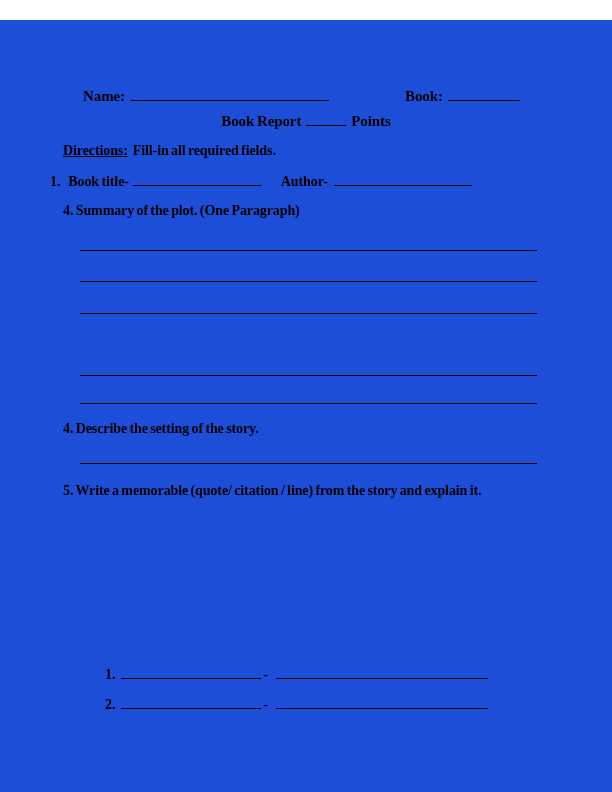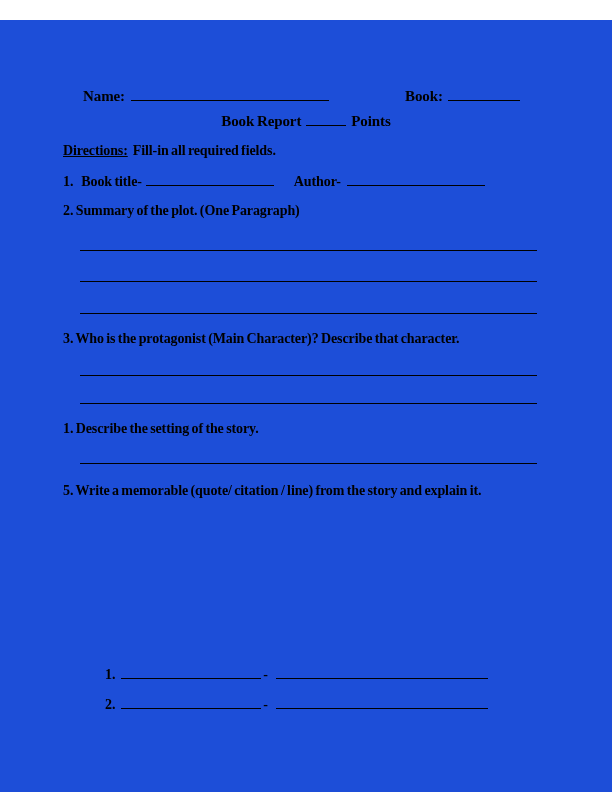--- a/index.html
+++ b/index.html
@@ -62,34 +62,33 @@
   </div>
 
   <div class="row" style="top:123px; left:63px;">
     <span class="u">Directions:</span><span class="sp-l5">Fill-in all required fields.</span>
   </div>
 
   <div class="row title-row hdr" style="top:93px;">
     <span>Book Report</span><span class="blank sp-l5" style="width:40px;"></span><span class="sp-l5">Points</span>
   </div>
 
-  <div class="row" style="top:153px; left:63px;">
+  <div class="row" style="top:153px; left:50px;">
     <span>1.</span><span class="sp-l8">Book title-</span><span class="blank sp-l4" style="width:128px;"></span><span class="sp-l20">Author-</span><span class="blank sp-l6" style="width:138px;"></span>
   </div>
 
-  <div class="row" style="top:183px; left:63px;">2. Summary of the plot. (One Paragraph)</div>
+  <div class="row" style="top:183px; left:63px;">4. Summary of the plot. (One Paragraph)</div>
   <div class="wline" style="top:230px;"></div>
   <div class="wline" style="top:261px;"></div>
   <div class="wline" style="top:293px;"></div>
 
-  <div class="row" style="top:311px; left:63px;">3. Who is the protagonist (Main Character)? Describe that character.</div>
   <div class="wline" style="top:355px;"></div>
   <div class="wline" style="top:383px;"></div>
 
-  <div class="row" style="top:401px; left:63px;">1. Describe the setting of the story.</div>
+  <div class="row" style="top:401px; left:63px;">4. Describe the setting of the story.</div>
   <div class="wline" style="top:443px;"></div>
 
   <div class="row" style="top:463px; left:63px;">5. Write a memorable (quote/ citation / line) from the story and explain it.</div>
 
 
 
   <div class="row" style="top:646px; left:105px;">
     <span>1.</span><span class="blank sp-l6" style="width:140px;"></span><span class="dash">-</span><span class="blank sp-l6" style="width:212px;"></span>
   </div>
 

